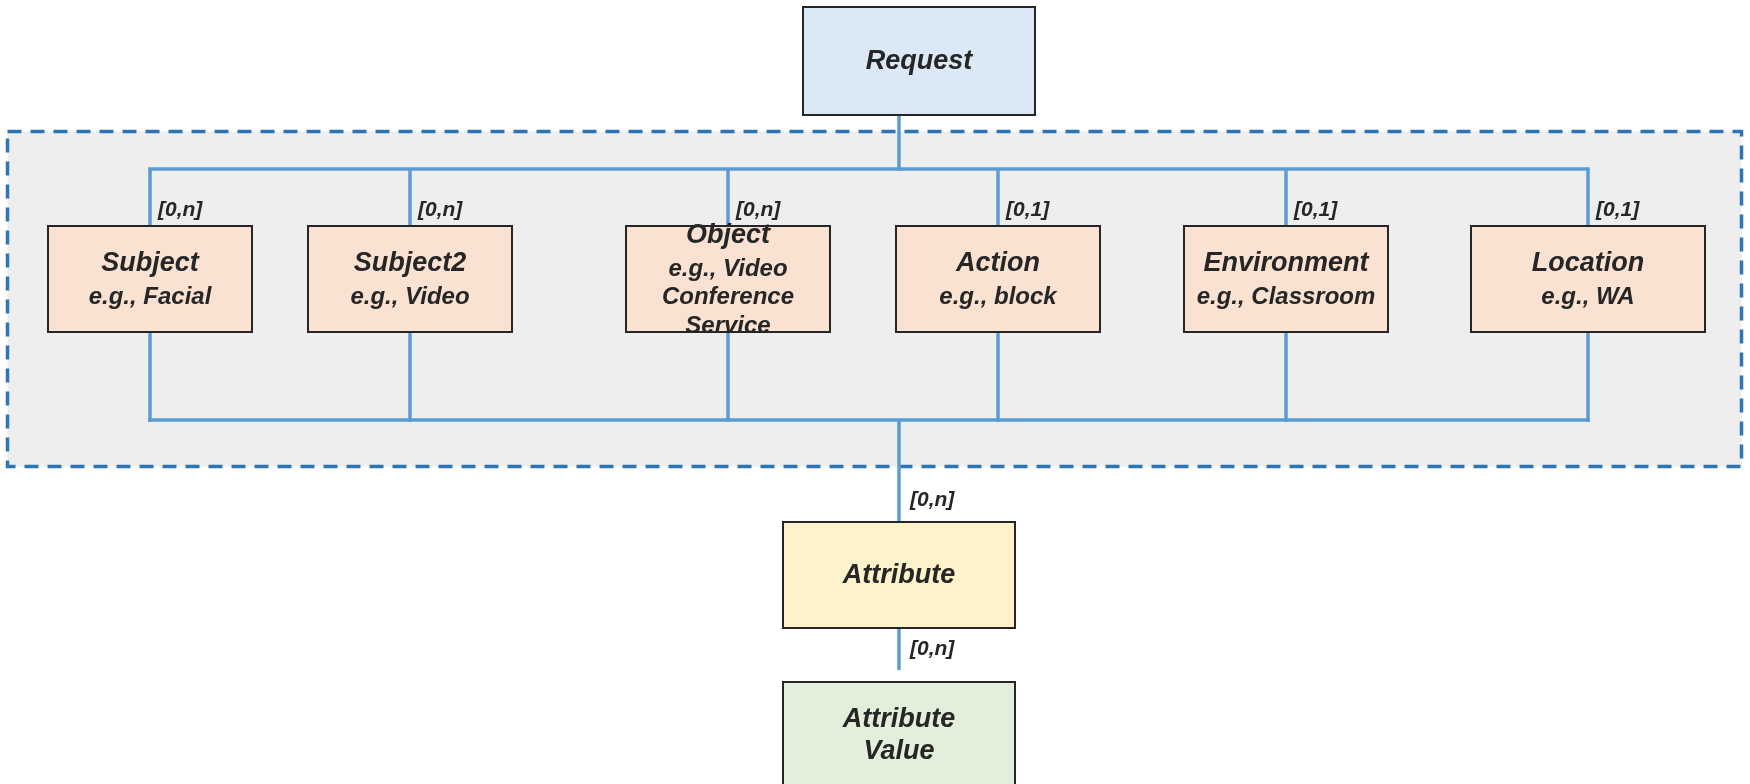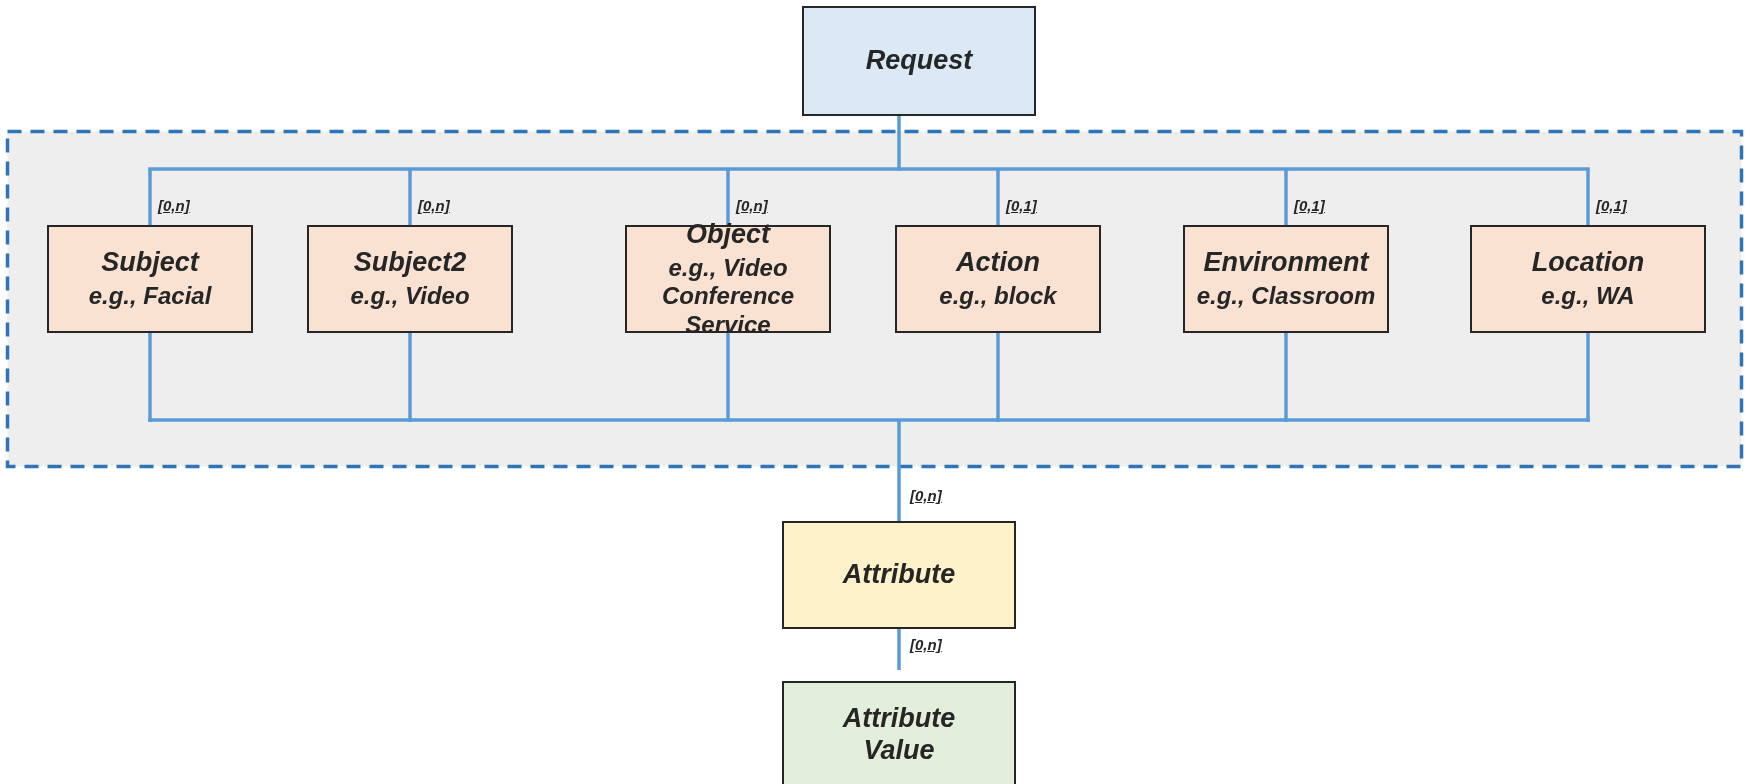--- a/index.html
+++ b/index.html
@@ -47,24 +47,23 @@
   .request{left:782px;top:6px;width:234px;height:110px;background:var(--request-fill);margin-left:20px;}
   .request .title{font-size:27px;}
   .cat{top:225px;width:206px;height:108px;background:var(--category-fill);}
   .cat.wide{width:236px;}
   .attr{left:782px;top:521px;width:234px;height:108px;background:var(--attribute-fill);text-align:right;}
   .attrval{left:782px;top:668px;width:234px;height:108px;background:var(--attribute-value-fill);margin-top:13px;}
   .attrval .title{max-width:130px;}
   .card{
     position:absolute;
     z-index:3;
-    font-size:15px;
+    font-size:21px;
     font-weight:700;
     white-space:nowrap;
-    text-decoration:underline;
   }
   .cat-label{
     position:absolute;
     z-index:3;
     left:18px;
     top:422px;
     font-size:25px;
     font-weight:700;
   }
 </style>

